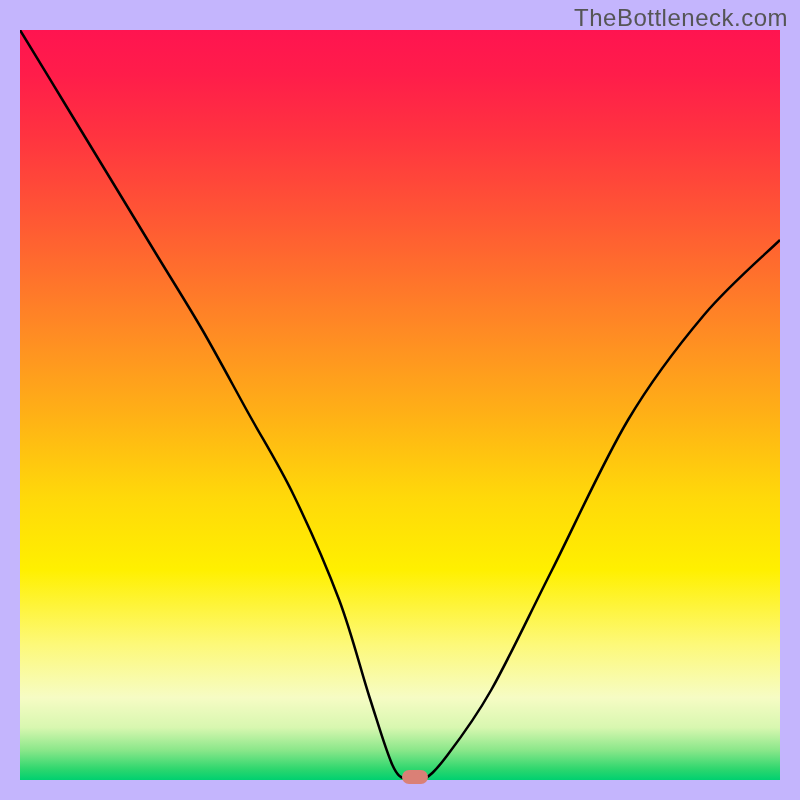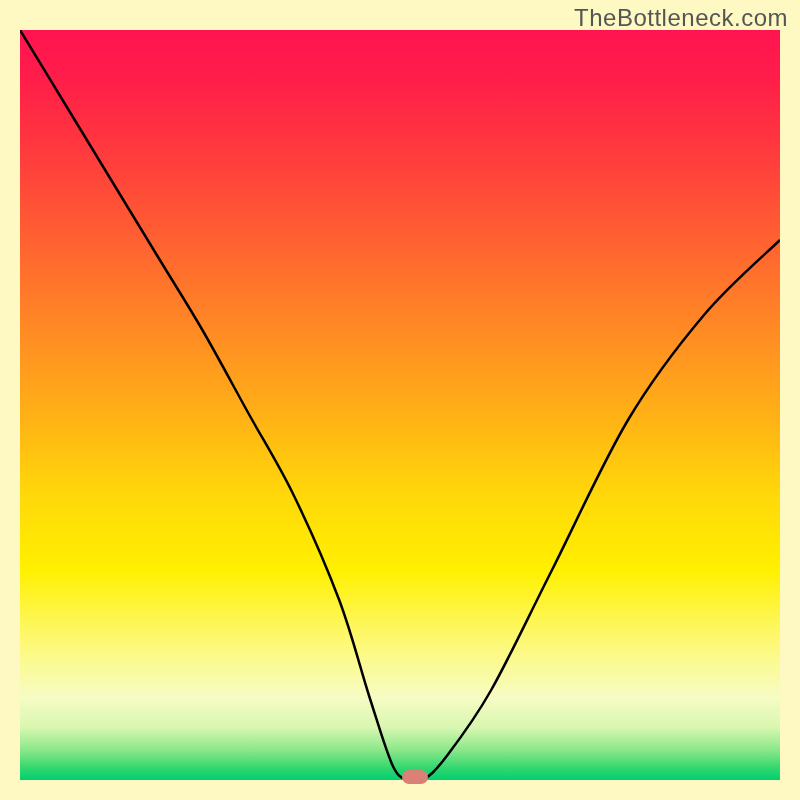--- a/index.html
+++ b/index.html
@@ -8,21 +8,21 @@
     width: 800px;
     height: 800px;
     background: #000;
     overflow: hidden;
     font-family: Arial, Helvetica, sans-serif;
   }
   .frame {
     position: relative;
     width: 800px;
     height: 800px;
-    background: #fef9c3;
+    background: #c4b5fd;
   }
   .watermark {
     position: absolute;
     top: 4px;
     right: 12px;
     color: #555;
     font-size: 24px;
     font-weight: 500;
     letter-spacing: 0.5px;
     z-index: 10;

